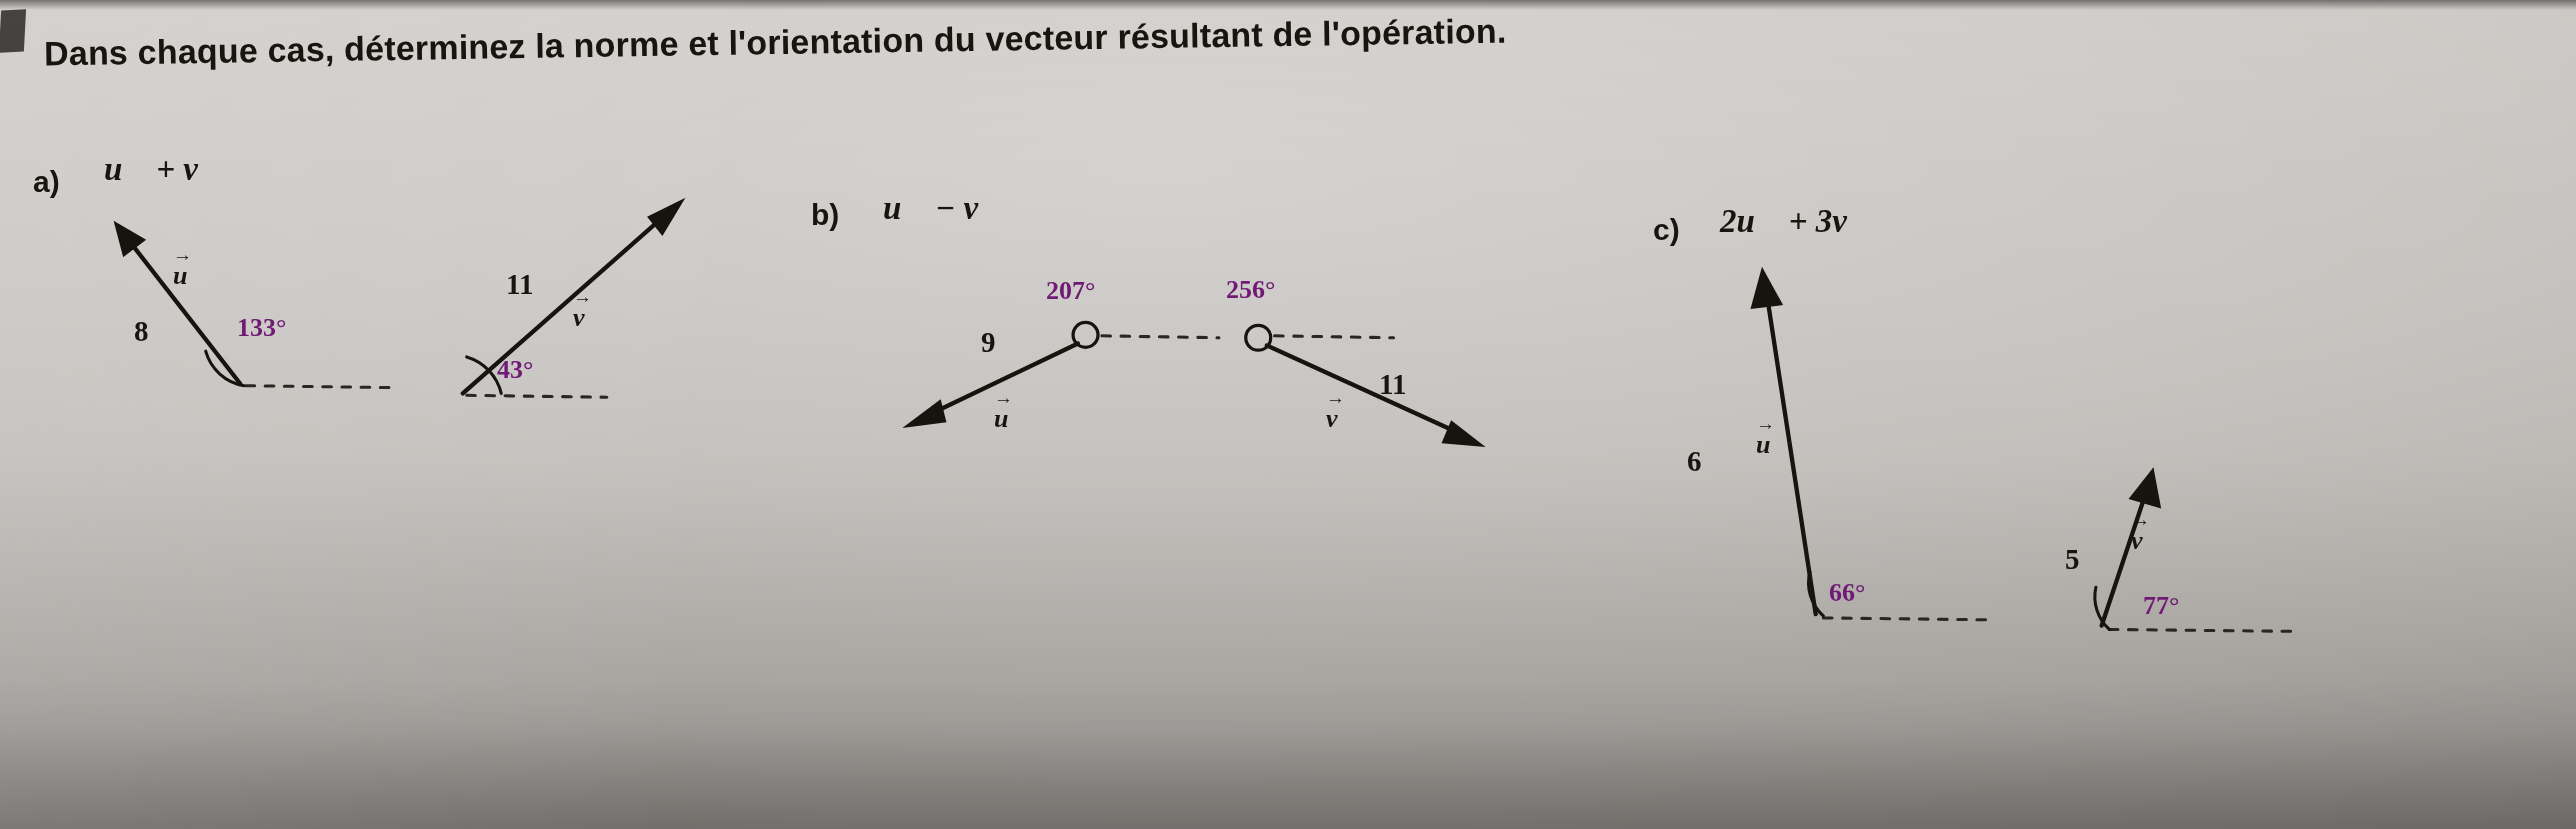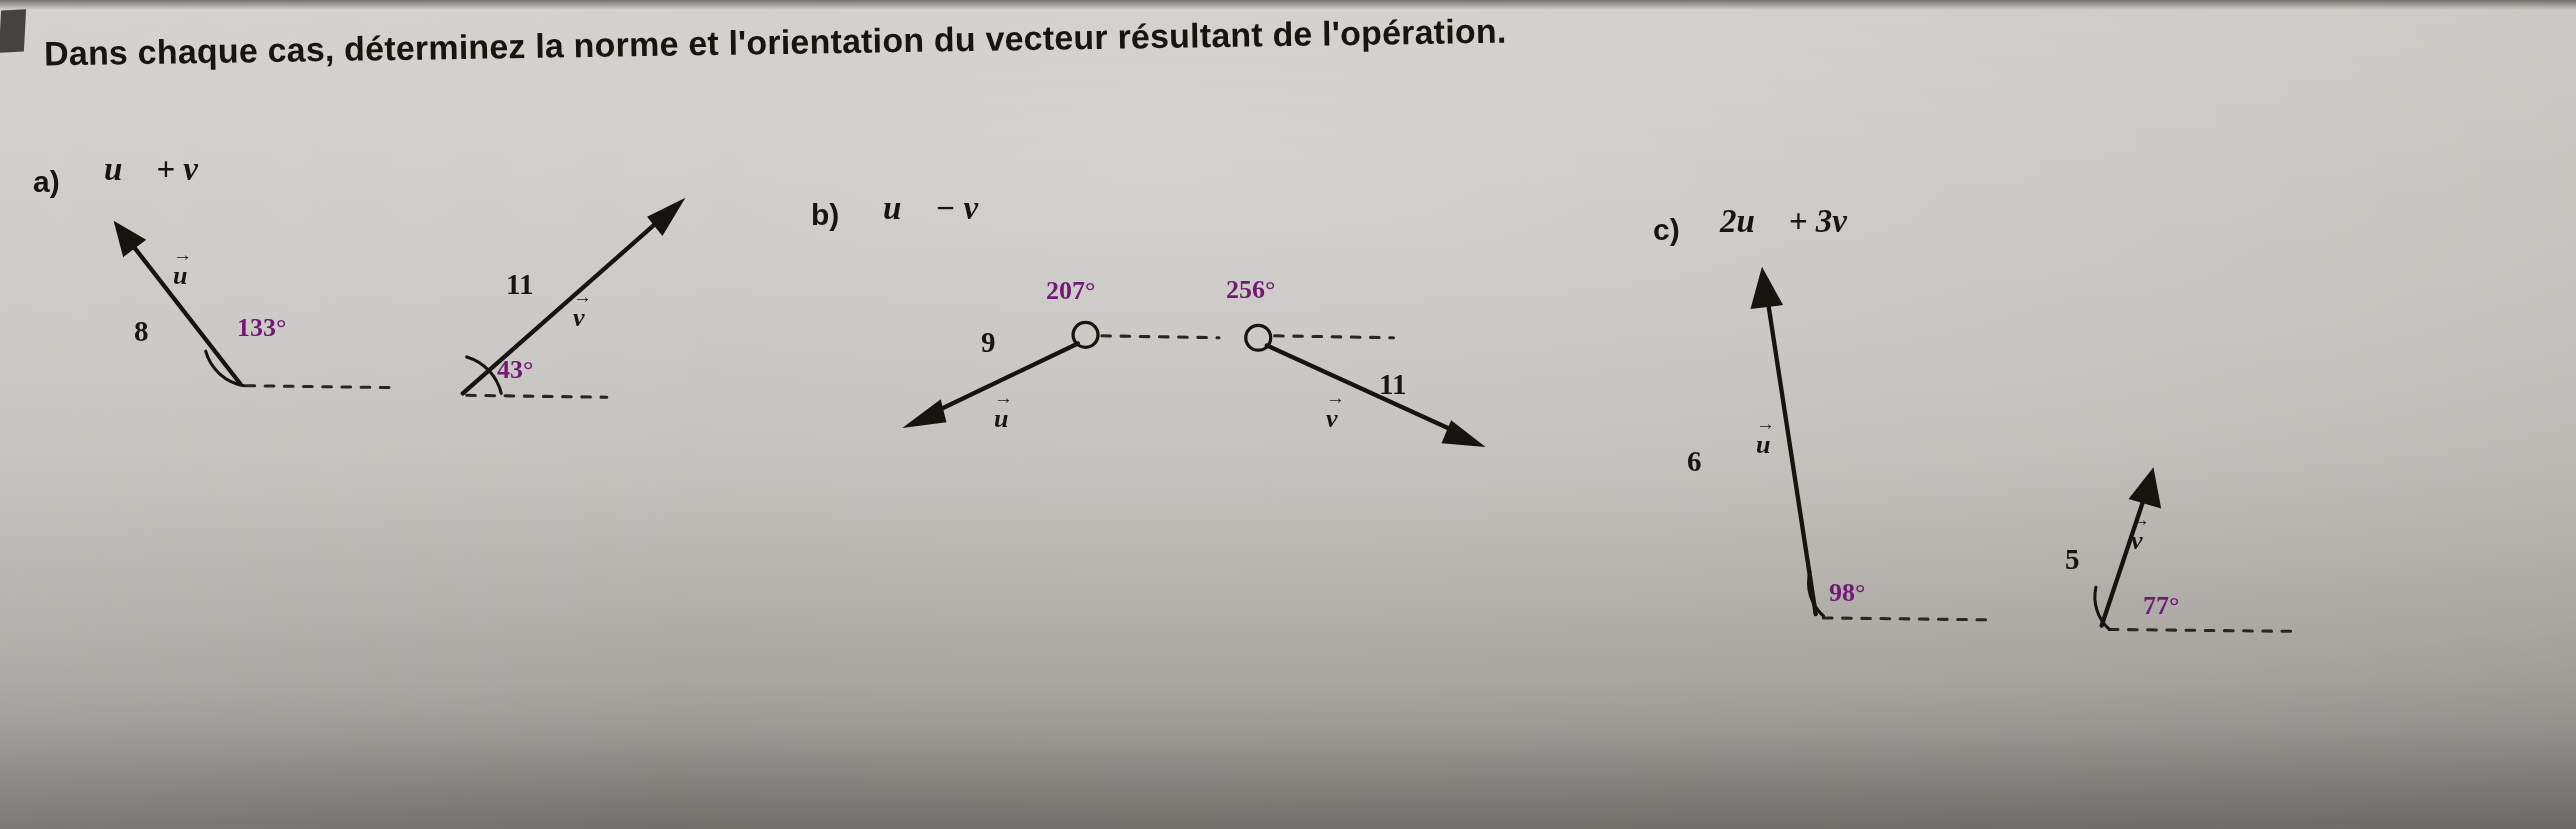--- a/index.html
+++ b/index.html
@@ -173,21 +173,21 @@
 <div class="vname" style="left:994px; top:396px;"><span class="barrow">→</span><span>u</span></div>
 
 <div class="ang" style="left:1226px; top:275px;">256°</div>
 <div class="mag" style="left:1379px; top:368px;">11</div>
 <div class="vname" style="left:1326px; top:396px;"><span class="barrow">→</span><span>v</span></div>
 
 <div class="item-label" style="left:1653px; top:213px;">c)</div>
 <div class="item-expr" style="left:1720px; top:203px;">2u⃗ + 3v⃗</div>
 
 <div class="mag" style="left:1687px; top:445px;">6</div>
-<div class="ang" style="left:1829px; top:578px;">98°</div>
+<div class="ang" style="left:1829px; top:578px;">66°</div>
 <div class="vname" style="left:1756px; top:422px;"><span class="barrow">→</span><span>u</span></div>
 
 <div class="mag" style="left:2065px; top:543px;">5</div>
 <div class="ang" style="left:2127px; top:591px;margin-left:16px;">77°</div>
 <div class="vname" style="left:2131px; top:518px;"><span class="barrow">→</span><span>v</span></div>
 
 <svg class="draw" viewBox="0 0 2684 864">
 
   <g>
     <path class="stroke" d="M250,400 L128,243"></path>

